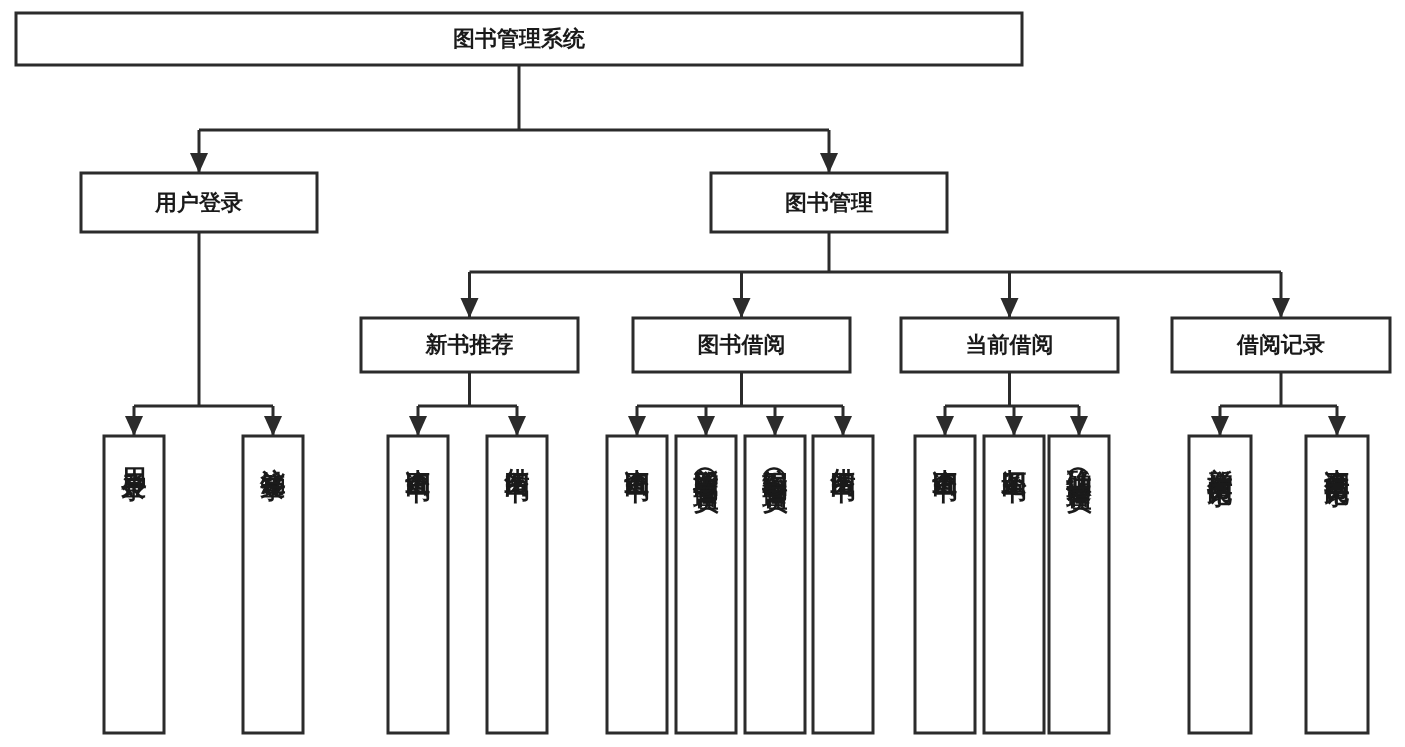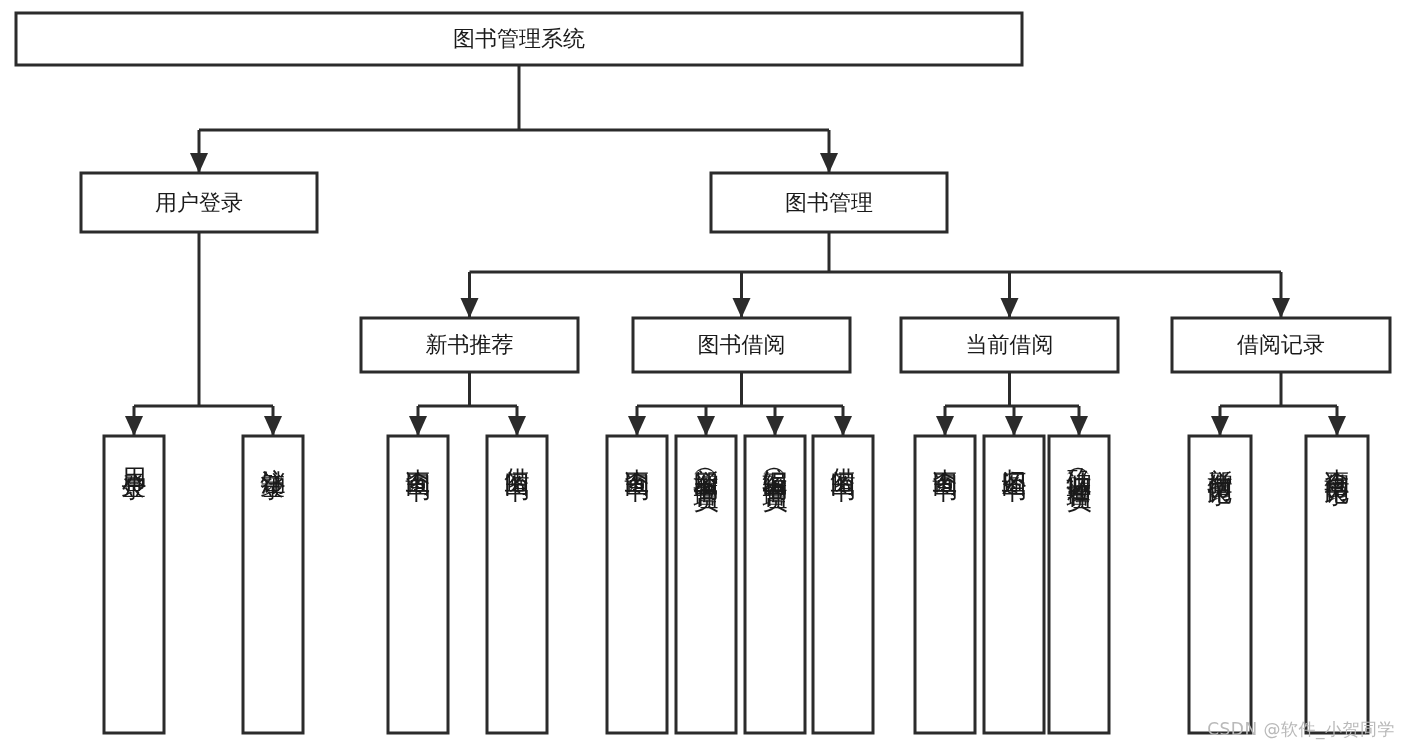--- a/index.html
+++ b/index.html
@@ -12,20 +12,21 @@
     width: 1405px;
     height: 747px;
     font-family: "DejaVu Sans", "Liberation Sans", sans-serif;
     overflow: hidden;
     position: relative;
   }
   #diagram-root {
     position: relative;
     width: 1405px;
     height: 747px;
+    font-weight: bold;
   }
   svg.flow {
     position: absolute;
     top: 0;
     left: 0;
     width: 1405px;
     height: 747px;
   }
   .node-rect {
     fill: #ffffff;
@@ -205,15 +206,14 @@
         <span class="leaf-label">确认归还（管理员）</span>
       </div>
       <div class="leaf-label-wrap" style="left: 1189px; top: 448px; width: 62px; height: 283px;">
         <span class="leaf-label">新增借阅记录</span>
       </div>
       <div class="leaf-label-wrap" style="left: 1306px; top: 448px; width: 62px; height: 283px;">
         <span class="leaf-label">查询借阅记录</span>
       </div>
     </div>
 
-  <div class="watermark">CSDN @软件_小贺同学</div>
 
 </div>
 
 </body></html>

